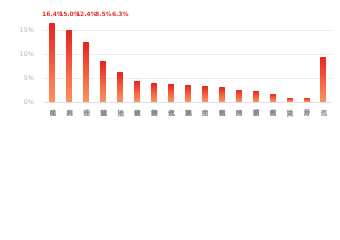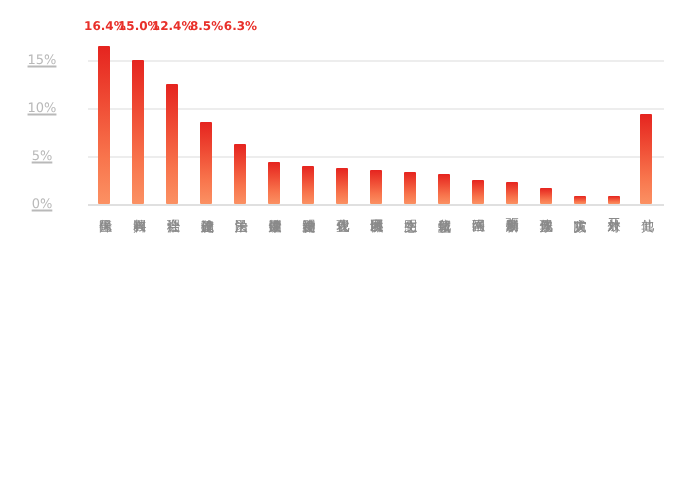--- a/index.html
+++ b/index.html
@@ -26,27 +26,26 @@
     left: 0; right: 0;
     height: 1px;
     background: #ededed;
   }
   .gridline.axis { background: #e0e0e0; }
   
   .ytick {
     position: absolute;
     right: 298px;
     width: 26px;
-    text-align: center;
+    text-align: right;
     font-size: 6.5px;
     color: #b9b9b9;
     line-height: 1;
     transform: translateY(-50%);
     white-space: nowrap;
-    text-decoration: underline;
   }
   
   .bars {
     position: absolute;
     left: 0; top: 0;
     width: 288px; height: 84px;
     display: flex;
     align-items: flex-end;
     justify-content: space-between;
   }

